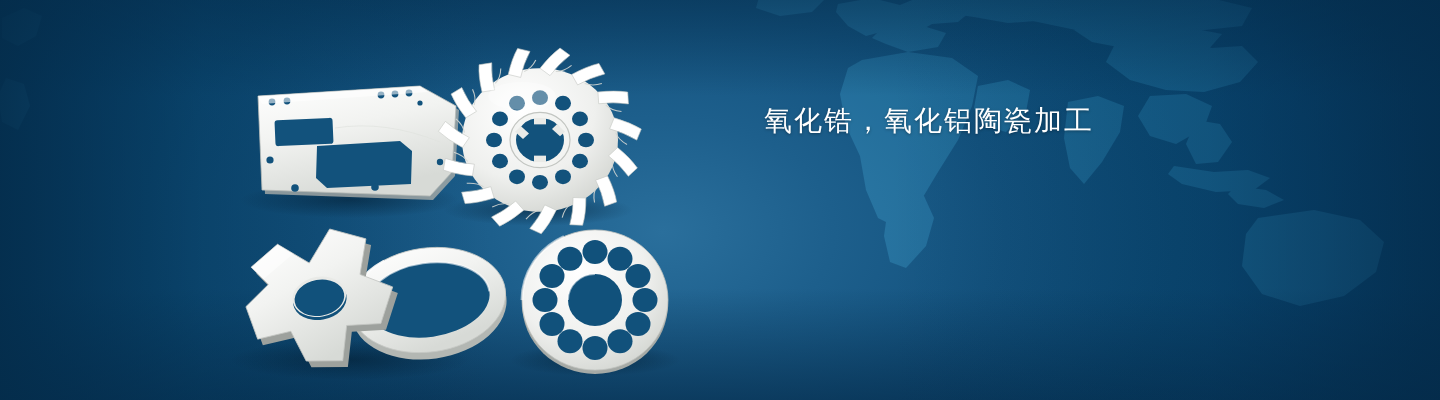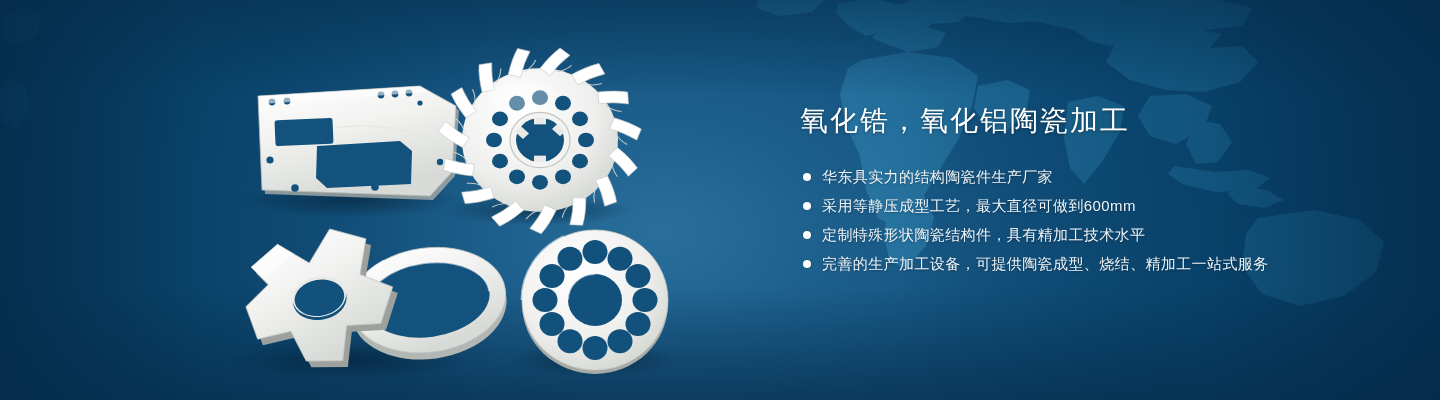--- a/index.html
+++ b/index.html
@@ -67,21 +67,21 @@
     position: absolute;
     left: 0;
     top: 0;
     width: 720px;
     height: 400px;
   }
 
   
   .copy {
     position: absolute;
-    left: 800px;
+    left: 764px;
     top: 104px;
     width: 620px;
   }
   .headline {
     color: #ffffff;
     font-size: 28px;
     line-height: 34px;
     letter-spacing: 2px;
     font-weight: 400;
     margin: 0 0 28px 0;
@@ -366,33 +366,15 @@
         <path d="M-27 0 a27 27 0 0 1 27 -27" fill="none" stroke="#ffffff" stroke-width="2" opacity="0.5"></path>
 
         <path d="M-73 0 a73 73 0 0 1 42 -66" fill="none" stroke="#ffffff" stroke-width="3" opacity="0.55"></path>
       </g>
     </g>
   </svg>
 
   <div class="copy">
     <h1 class="headline">氧化锆，氧化铝陶瓷加工</h1>
 
-    <ul class="feature-list">
-      <li class="feature-item">
-        <span class="bullet-dot"></span>
-        <span>华东具实力的结构陶瓷件生产厂家</span>
-      </li>
-      <li class="feature-item">
-        <span class="bullet-dot"></span>
-        <span>采用等静压成型工艺，最大直径可做到600mm</span>
-      </li>
-      <li class="feature-item">
-        <span class="bullet-dot"></span>
-        <span>定制特殊形状陶瓷结构件，具有精加工技术水平</span>
-      </li>
-      <li class="feature-item">
-        <span class="bullet-dot"></span>
-        <span>完善的生产加工设备，可提供陶瓷成型、烧结、精加工一站式服务</span>
-      </li>
-    </ul>
   </div>
 
 </div>
 
 </body></html>

